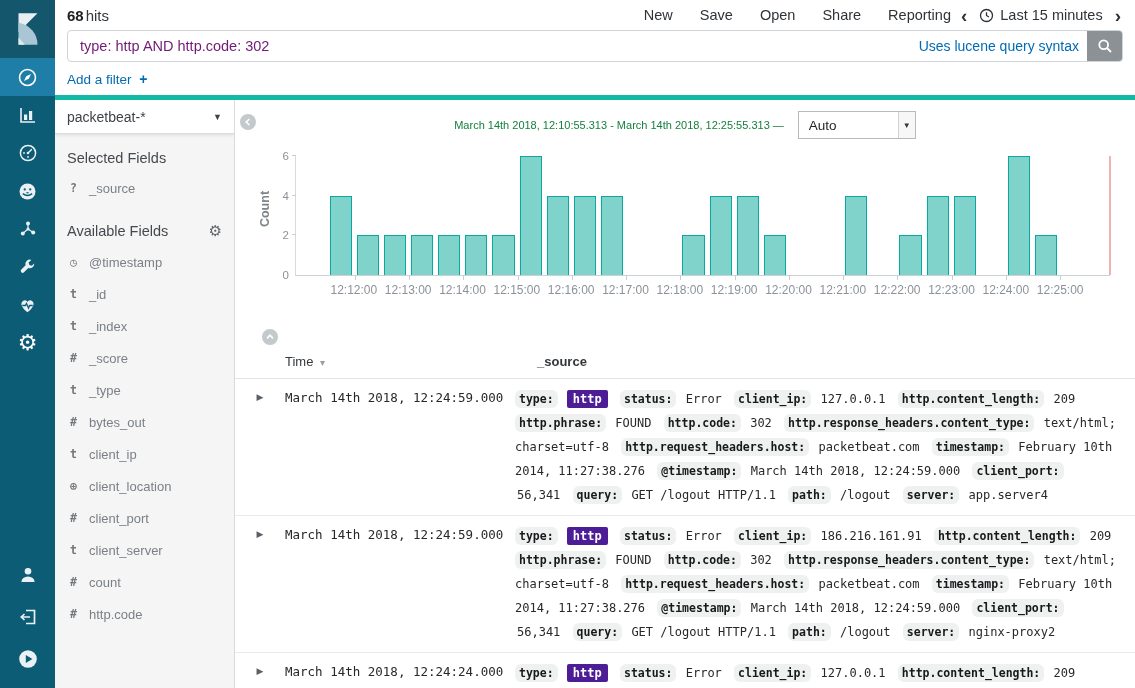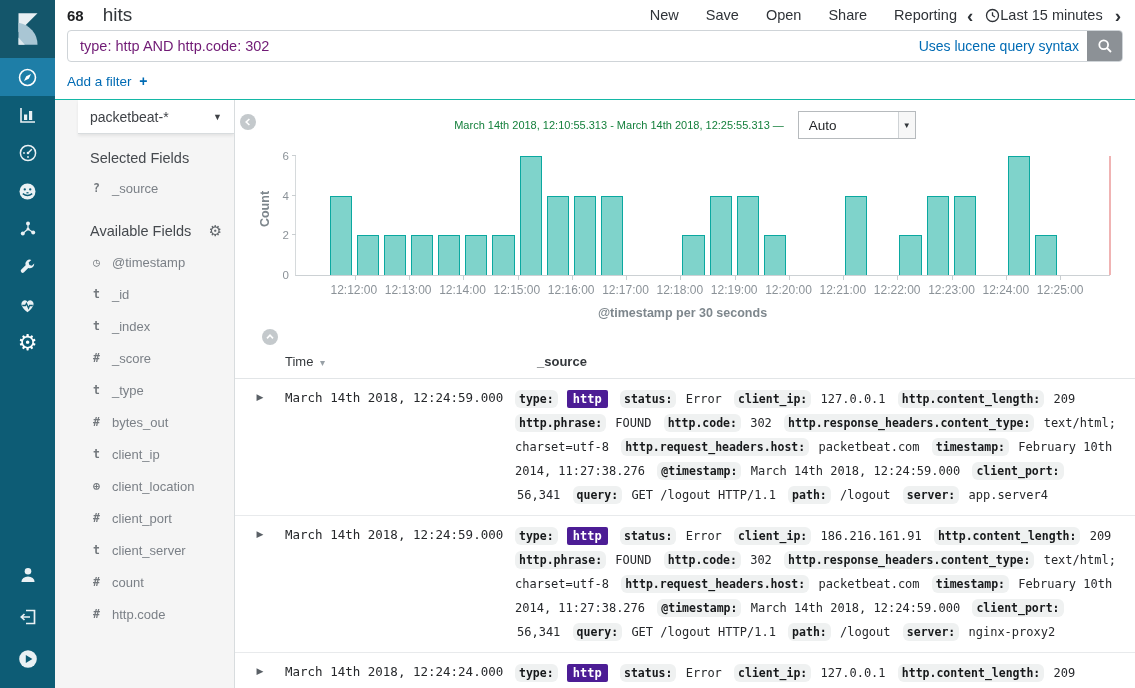--- a/index.html
+++ b/index.html
@@ -15,43 +15,43 @@
   .nav-item svg, .rail-bottom svg { display:block; }
   .rail-gear { color:#fff; font-size:22px; line-height:1; }
   .rail-bottom { margin-top:auto; padding-bottom:8px; display:flex; flex-direction:column; }
   .rail-bottom .nav-item { height:42px; }
 
   
   .main { flex:1; display:flex; flex-direction:column; min-width:0; }
 
   .hits-row { height:30px; display:flex; align-items:center; padding:0 14px 0 12px; }
   .hits-val { font-weight:700; font-size:15px; color:#1d1e20; }
-  .hits-lbl { font-size:19px; color:#33373b; margin-left:19px; }
+  .hits-lbl { font-size:15px; color:#33373b; margin-left:2px; }
   .top-menu { margin-left:auto; display:flex; align-items:center; gap:27px; }
   .menu-item { font-size:14.5px; color:#2f3338; cursor:pointer; }
   .time-widget { display:flex; align-items:center; gap:12px; margin-left:10px; }
   .tchev { font-size:19px; font-weight:700; color:#2f3338; line-height:1; cursor:pointer; }
-  .time-range { display:flex; align-items:center; font-size:14.5px; color:#2f3338; cursor:pointer; }
+  .time-range { display:flex; align-items:center; gap:6px; font-size:14.5px; color:#2f3338; cursor:pointer; }
 
   .query-row { padding:0 12px; }
   .query-box { display:flex; align-items:stretch; height:32px; border:1px solid #cfd4d8; border-radius:4px; background:#fff; }
   .query-box input { flex:1; border:none; outline:none; font-size:14.5px; color:#701a75;
                      padding:0 12px; font-family:"Liberation Sans",sans-serif; background:transparent; }
   .syntax-hint { align-self:center; font-size:14px; color:#006BB4; margin-right:8px; white-space:nowrap; cursor:pointer; }
   .search-btn { width:35px; background:#8c9196; border:none; border-radius:0 3px 3px 0;
                 display:grid; place-items:center; cursor:pointer; }
 
-  .filter-row { height:38px; border-bottom:1px solid #14b8a6; display:flex; align-items:center; padding-left:12px; }
+  .filter-row { height:38px; border-bottom:5px solid #14b8a6; display:flex; align-items:center; padding-left:12px; }
   .add-filter { font-size:13.5px; color:#006BB4; cursor:pointer; }
   .add-filter b { font-weight:700; margin-left:4px; font-size:14px; }
 
   .content { flex:1; display:flex; min-height:0; }
 
   
-  .fields-panel { width:180px; flex-shrink:0; background:#f5f5f5; border-right:1px solid #d8dcde; overflow:hidden;padding-left:23px; }
+  .fields-panel { width:180px; flex-shrink:0; background:#f5f5f5; border-right:1px solid #d8dcde; overflow:hidden; }
   .index-row { height:34px; background:#fff; border-bottom:1px solid #d8dcde;
                box-shadow:0 2px 3px rgba(0,0,0,.07); display:flex; align-items:center;
                justify-content:space-between; padding:0 12px; font-size:14px; color:#3f4247; cursor:pointer; }
   .index-caret { font-size:9px; color:#3f4247; }
   .panel-body { padding:16px 12px 0 12px; }
   .panel-heading { font-size:14.5px; color:#45494e; display:flex; align-items:center; justify-content:space-between; }
   .panel-gear { color:#61666b; font-size:15px; cursor:pointer; }
   .field-list { margin-top:6px; }
   .field-item { display:flex; align-items:center; gap:9px; padding:8.5px 0; cursor:pointer; }
   .f-type { width:13px; text-align:center; font-family:"DejaVu Sans Mono",monospace;
@@ -384,21 +384,20 @@
               <span class="xlab" style="left: calc(40.5556% + 23.7778px);">12:17:00</span>
               <span class="xlab" style="left: calc(47.2222% + 21.1111px);">12:18:00</span>
               <span class="xlab" style="left: calc(53.8889% + 18.4444px);">12:19:00</span>
               <span class="xlab" style="left: calc(60.5556% + 15.7778px);">12:20:00</span>
               <span class="xlab" style="left: calc(67.2222% + 13.1111px);">12:21:00</span>
               <span class="xlab" style="left: calc(73.8889% + 10.4444px);">12:22:00</span>
               <span class="xlab" style="left: calc(80.5556% + 7.77778px);">12:23:00</span>
               <span class="xlab" style="left: calc(87.2222% + 5.11111px);">12:24:00</span>
               <span class="xlab" style="left: calc(93.8889% + 2.44444px);">12:25:00</span>
             </div>
-          <div class="chart-caption">@timestamp per 30 seconds</div>
         </div>
 
         <div class="collapse-btn collapse-up">
           <svg width="8" height="8" viewBox="0 0 8 8">
             <path d="M1 5.4 L4 2.2 L7 5.4" stroke="#fff" stroke-width="1.6" fill="none"></path>
           </svg>
         </div>
 
         <div class="doc-table">
           <div class="thead">

